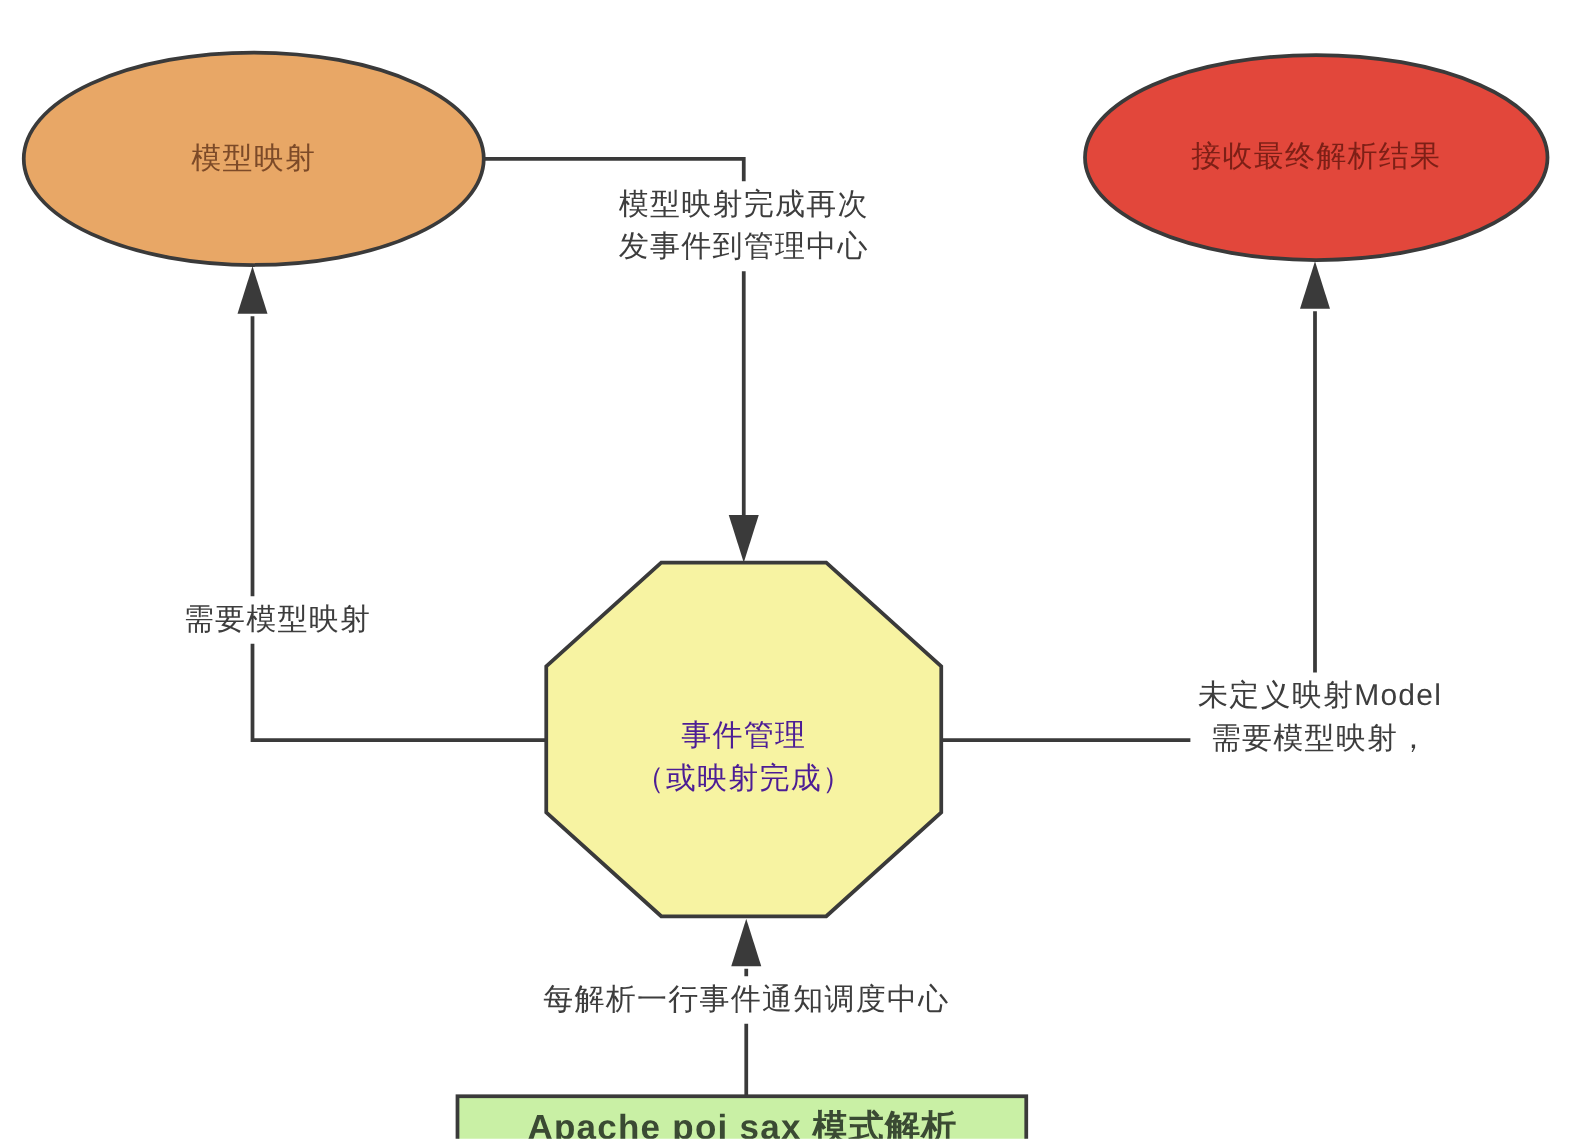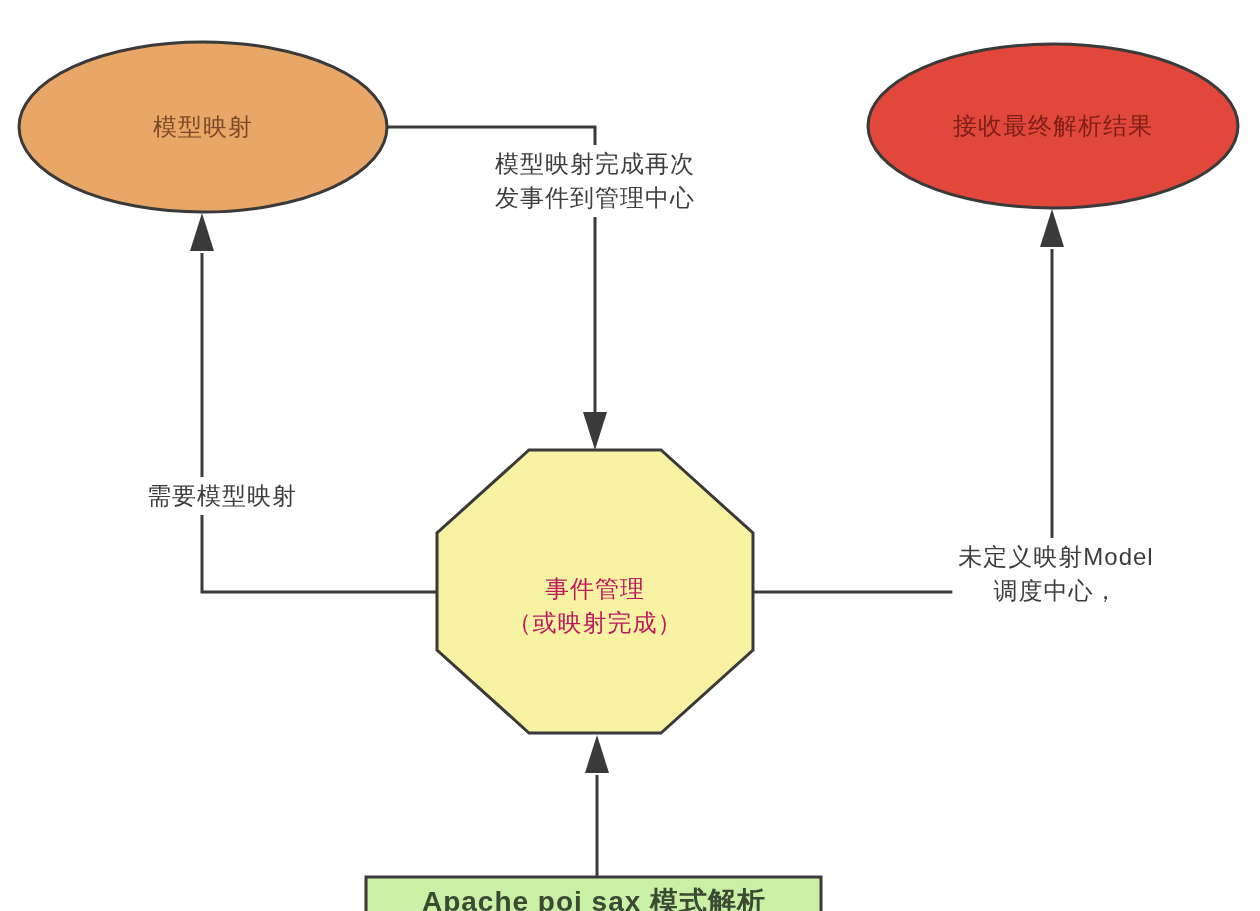--- a/index.html
+++ b/index.html
@@ -67,37 +67,40 @@
   </svg>
 
   <div class="node-label" style="left: 203px; top: 127px; color: rgb(124, 74, 40);">
     <div>模型映射</div>
   </div>
 
   <div class="node-label" style="left: 1053px; top: 126px; color: rgb(125, 31, 22);">
     <div>接收最终解析结果</div>
   </div>
 
-  <div class="node-label" style="left: 595px; top: 606px; color: #be185d;">
+  <div class="node-label" style="left: 595px; top: 606px; color: #4c1d95;">
     <div>事件管理</div>
     <div>（或映射完成）</div>
   </div>
 
   <div class="node-label parser-label" style="left: 594px; top: 902px; color: rgb(58, 74, 51);">
     <div>Apache poi sax 模式解析</div>
   </div>
 
   <div class="edge-label" style="left:595px; top:181px;">
     <div>模型映射完成再次</div>
     <div>发事件到管理中心</div>
   </div>
 
   <div class="edge-label" style="left:222px; top:496px;">
     <div>需要模型映射</div>
   </div>
 
   <div class="edge-label" style="left:1056px; top:574px;">
     <div>未定义映射Model</div>
-    <div>调度中心，</div>
+    <div>需要模型映射，</div>
   </div>
 
+  <div class="edge-label" style="left:597px; top:800px;">
+    <div>每解析一行事件通知调度中心</div>
+  </div>
 
 </div>
 
 </body></html>

